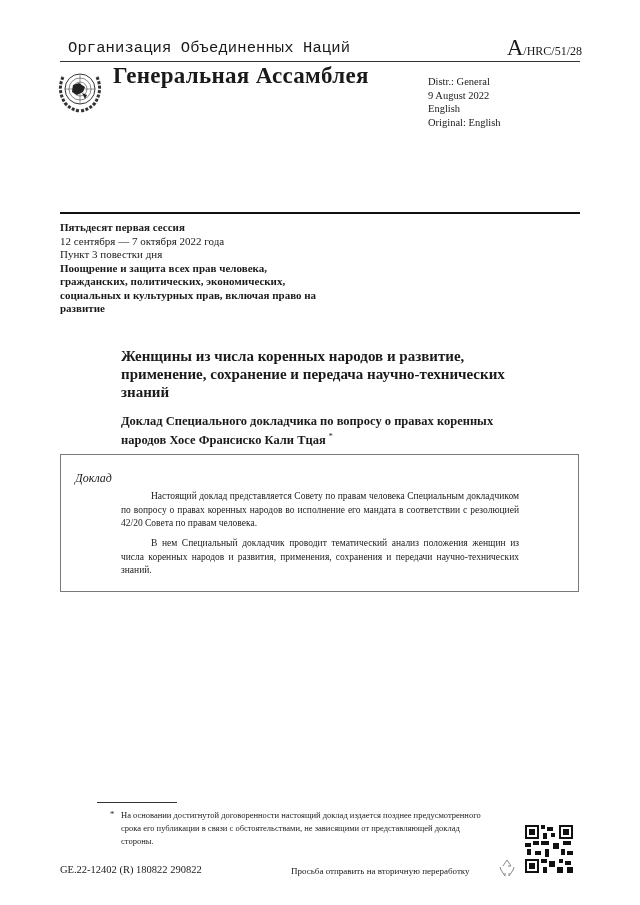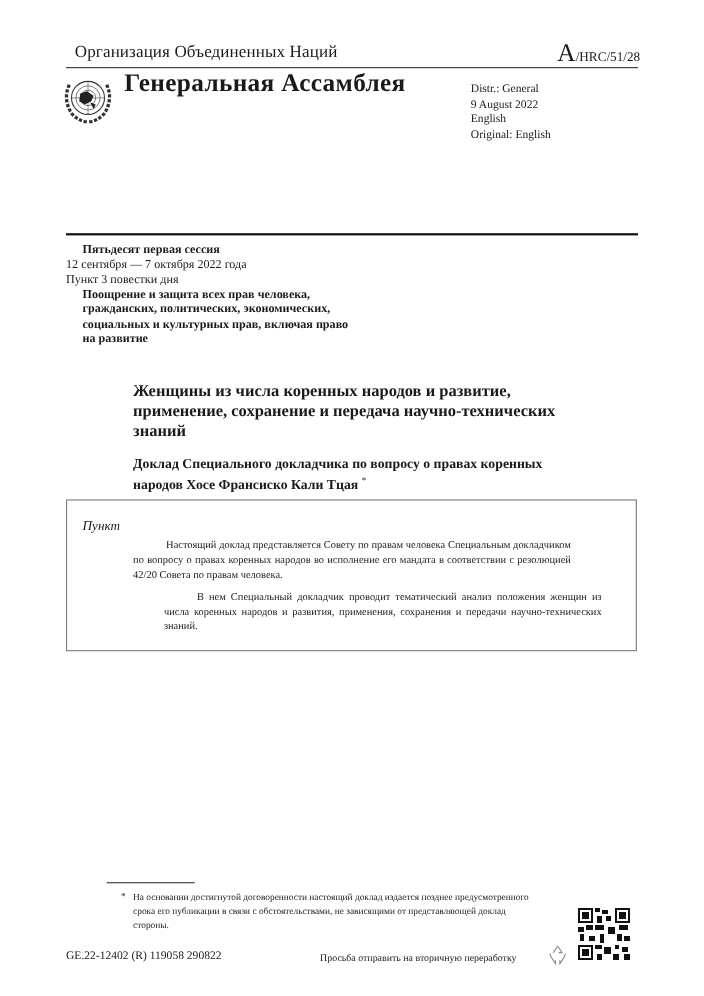--- a/index.html
+++ b/index.html
@@ -1,39 +1,39 @@
 <!DOCTYPE html>
 <html><head>
 <meta charset="utf-8">
 <style>
   html, body { margin: 0; padding: 0; background: #ffffff; }
   body {
     width: 640px; height: 905px; position: relative; overflow: hidden;
     font-family: "Liberation Serif", "DejaVu Serif", serif; color: #1a1a1a;
   }
   .abs { position: absolute; }
-  .org-name { left: 68px; top: 39px; font-size: 15.5px; letter-spacing: 0.1px; }
+  .org-name { left: 68px; top: 39px; font-size: 15.5px; letter-spacing: 0.1px; font-family: Liberation Mono, monospace; }
   .symbol { right: 58px; top: 35px; font-size: 12px; }
   .symbol .big { font-size: 23px; }
   .top-rule { left: 60px; top: 61px; width: 520px; height: 1px; background: #333; }
   .logo { left: 55px; top: 65px; width: 50px; height: 50px; }
   .body-title { left: 113px; top: 63px; font-size: 23px; font-weight: bold; letter-spacing: 0.3px; }
   .meta { left: 428px; top: 75px; font-size: 10.5px; line-height: 13.5px; }
   .thick-rule { left: 60px; top: 212px; width: 520px; height: 2px; background: #111; }
   .session { left: 60px; top: 221px; font-size: 11px; line-height: 13.5px; width: 260px; }
   .session .council { font-size: 13px; font-weight: bold; line-height: 16px; }
-  .session .b { font-weight: bold; margin-left: 15px; }
+  .session .b { font-weight: bold; }
   .doc-title { left: 121px; top: 347px; width: 400px; font-size: 15px; font-weight: bold; line-height: 18px; }
   .doc-subtitle { left: 121px; top: 414px; width: 400px; font-size: 12.5px; font-weight: bold; line-height: 15px; }
   .doc-subtitle sup { font-size: 8px; font-weight: normal; }
   .summary-box { left: 60px; top: 454px; width: 519px; height: 138px; border: 1px solid #7a7a7a; box-sizing: border-box; }
   .summary-heading { left: 75px; top: 471px; font-size: 12px; font-style: italic; }
   .summary-p { left: 121px; width: 398px; font-size: 9.5px; line-height: 13.5px; text-align: justify; text-indent: 30px; }
   .p1 { top: 490px; }
-  .p2 { top: 537px; margin-left: 28px; }
+  .p2 { top: 537px; }
   .fn-rule { left: 97px; top: 802px; width: 80px; height: 1px; background: #333; }
   .fn-star { left: 110px; top: 809px; font-size: 8.5px; }
   .fn-text { left: 121px; top: 809px; width: 370px; font-size: 8.5px; line-height: 13px; }
   .job-no { left: 60px; top: 864px; font-size: 10.5px; }
   .recycle-text { left: 291px; top: 866px; font-size: 9px; text-align: right; }
   .recycle-icon { left: 497px; top: 858px; width: 20px; height: 20px; }
   .qr { left: 525px; top: 825px; width: 48px; height: 48px; }
 </style>
 </head>
 <body>
@@ -70,29 +70,29 @@
   <div class="b">Пятьдесят первая сессия</div>
   <div>12 сентября — 7 октября 2022 года</div>
   <div>Пункт 3 повестки дня</div>
   <div class="b">Поощрение и защита всех прав человека, гражданских, политических, экономических, социальных и культурных прав, включая право на развитие</div>
 </div>
 
 <div class="abs doc-title">Женщины из числа коренных народов и развитие, применение, сохранение и передача научно-технических знаний</div>
 <div class="abs doc-subtitle"><span>Доклад Специального докладчика по вопросу о правах коренных народов Хосе Франсиско Кали Тцая</span> <sup>*</sup></div>
 
 <div class="abs summary-box"></div>
-<div class="abs summary-heading">Пункт</div>
+<div class="abs summary-heading">Доклад</div>
 <div class="abs summary-p p1">Настоящий доклад представляется Совету по правам человека Специальным докладчиком по вопросу о правах коренных народов во исполнение его мандата в соответствии с резолюцией 42/20 Совета по правам человека.</div>
 <div class="abs summary-p p2">В нем Специальный докладчик проводит тематический анализ положения женщин из числа коренных народов и развития, применения, сохранения и передачи научно-технических знаний.</div>
 
 <div class="abs fn-rule"></div>
 <div class="abs fn-star">*</div>
 <div class="abs fn-text">На основании достигнутой договоренности настоящий доклад издается позднее предусмотренного срока его публикации в связи с обстоятельствами, не зависящими от представляющей доклад стороны.</div>
 
-<div class="abs job-no">GE.22-12402  (R)  119058  290822</div>
+<div class="abs job-no">GE.22-12402  (R)  180822  290822</div>
 <div class="abs recycle-text">Просьба отправить на вторичную переработку</div>
 <div class="abs recycle-icon">
   <svg width="20" height="20" viewBox="0 0 20 20">
     <path d="M10 2 L14 8 L11 8 M6 8 L10 2" fill="none" stroke="#888" stroke-width="1"></path>
     <path d="M16 12 L12 18 L12 15 M17 9 L16 12" fill="none" stroke="#888" stroke-width="1"></path>
     <path d="M4 12 L8 18 L8 15 M3 9 L4 12" fill="none" stroke="#888" stroke-width="1"></path>
   </svg>
 </div>
 <div class="abs qr">
   <svg width="48" height="48" viewBox="0 0 24 24" shape-rendering="crispEdges">

